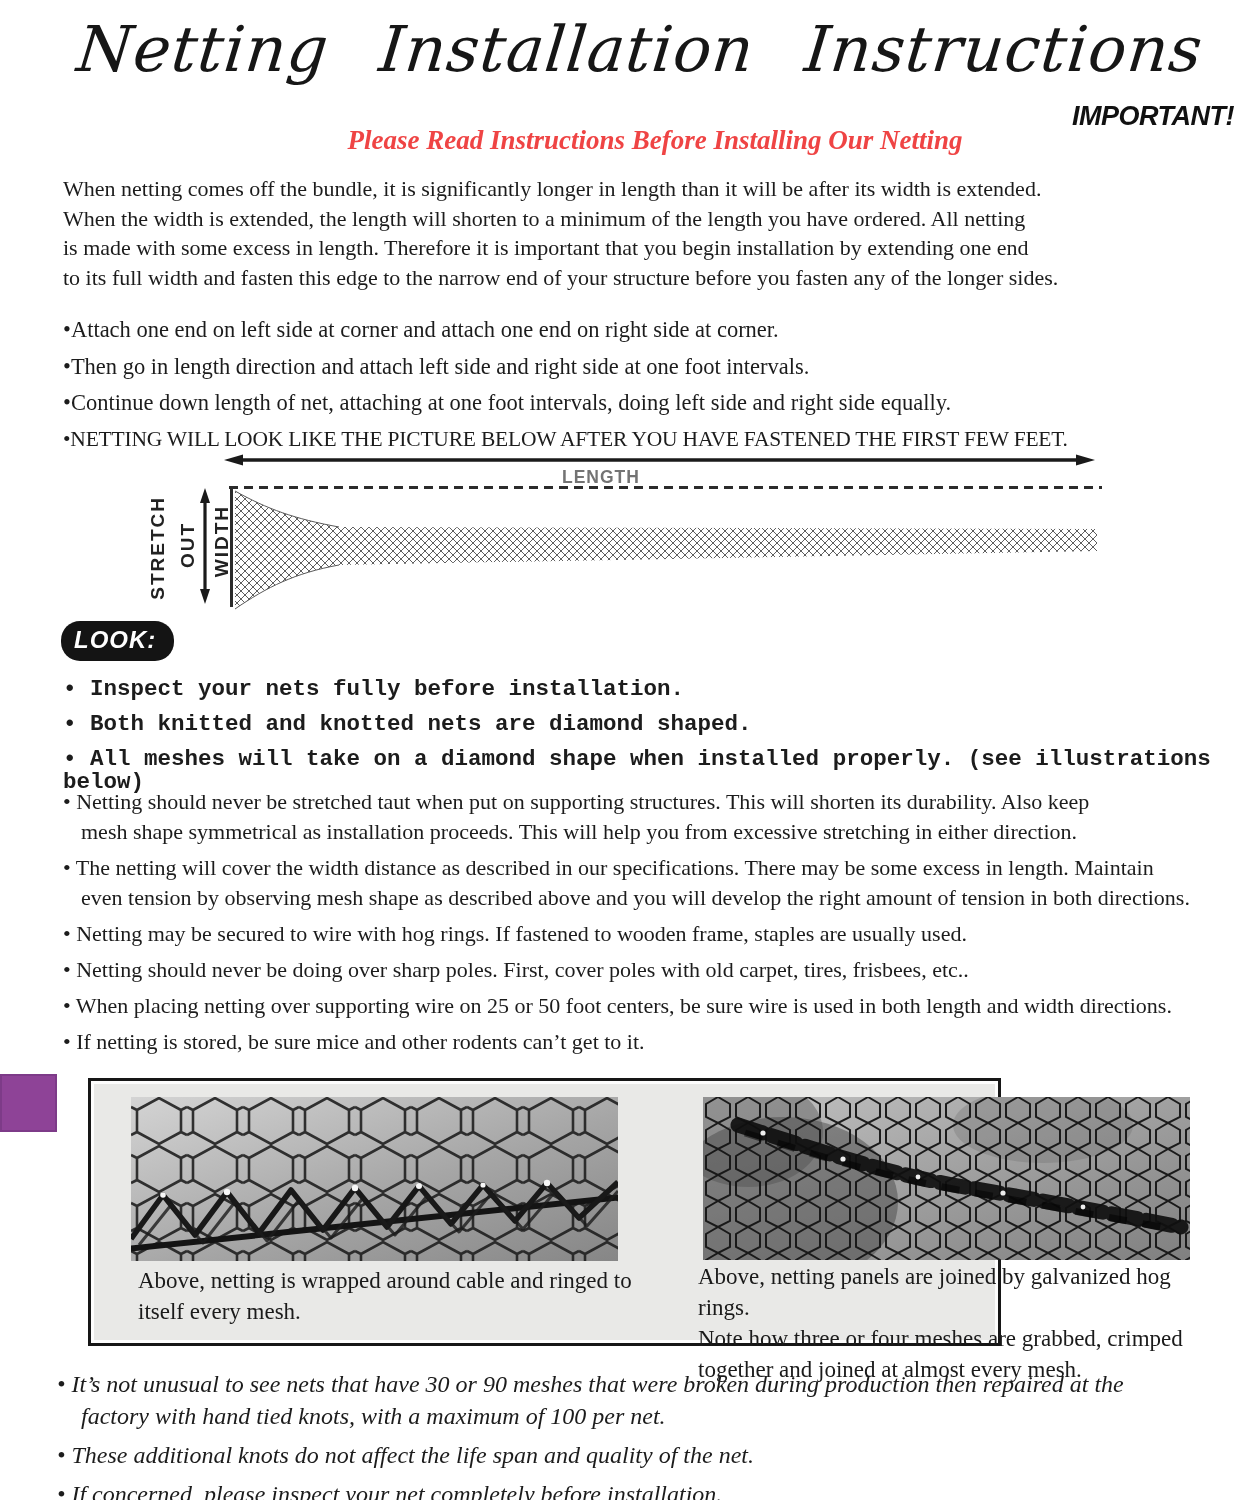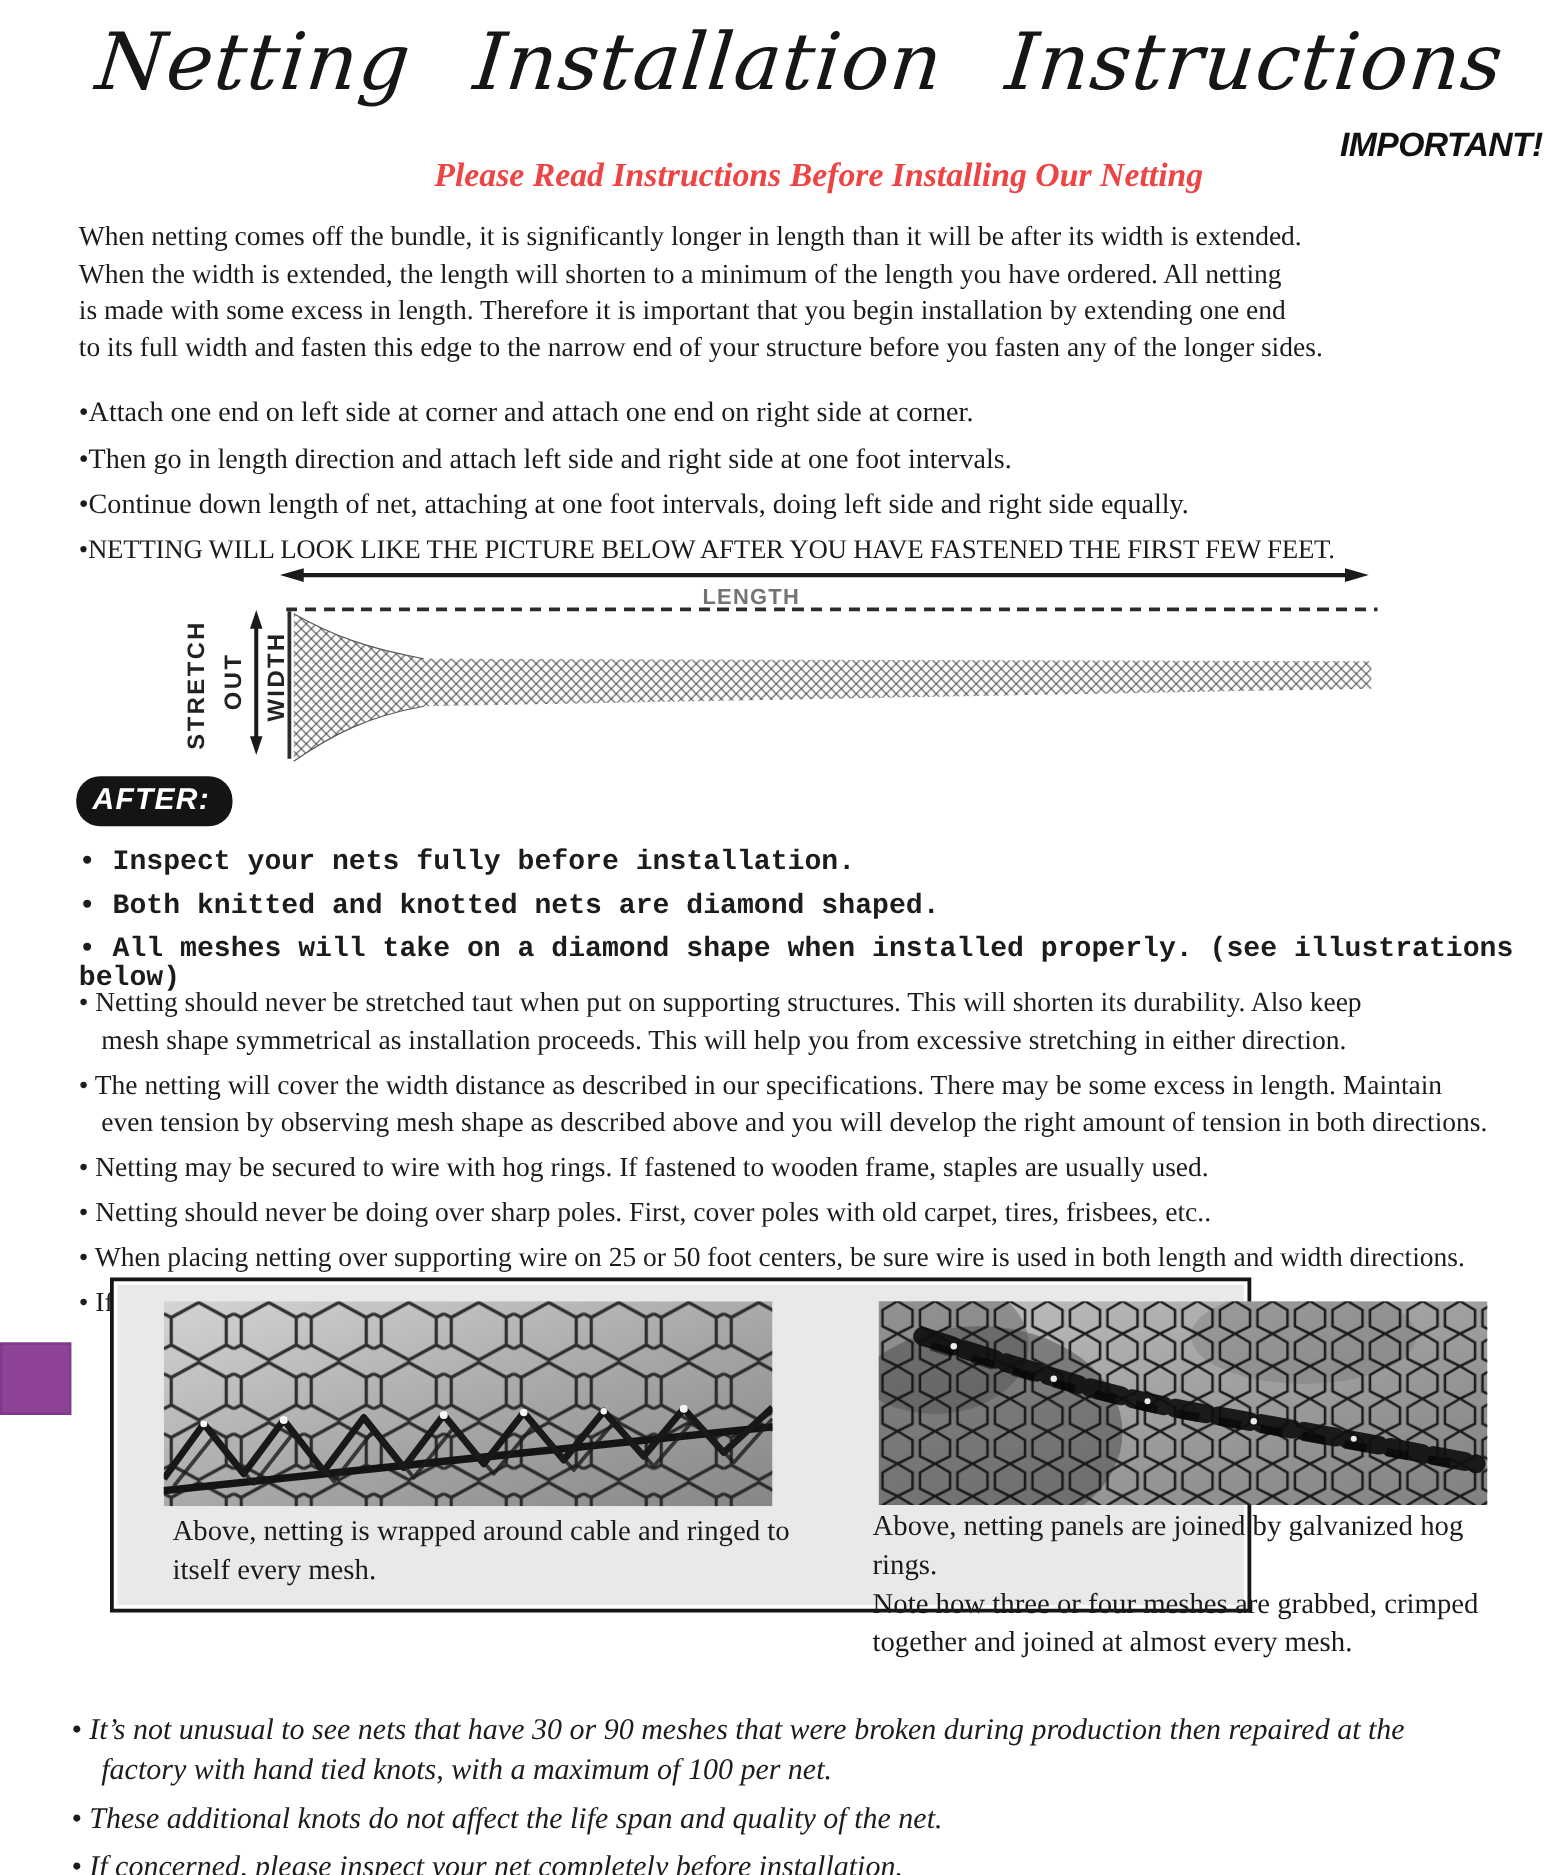--- a/index.html
+++ b/index.html
@@ -60,21 +60,21 @@
   .bold-notes{ top:678px; left:63px; width:1170px; font-size:22.5px; font-weight:bold; }
   .bold-notes .item{ line-height:23px; margin-bottom:12px;font-family:Liberation Mono, monospace; }
   .reg-notes{ top:787px; left:63px; width:1172px; font-size:22px; }
   .reg-notes .item{ line-height:30px; margin-bottom:6px; padding-left:18px; text-indent:-18px; }
 
   .accent-block{
     top:1074px; left:0; width:57px; height:58px;
     background:var(--accent); border:2px solid #7d3b88; box-sizing:border-box;
   }
   .panel{
-    top:1022px; left:88px; width:913px; height:268px;
+    top:1078px; left:88px; width:913px; height:268px;
     background:var(--panel); border:3px solid #161616; box-sizing:border-box;
     box-shadow:inset 0 0 0 3px #fdfdfd;
   }
   .panel .photo{ position:absolute; }
   .caption{ position:absolute; font-size:23px; line-height:31px; color:#1a1a1a; }
 
   .footer-notes{ top:1368px; left:57px; width:1150px; font-style:italic; font-size:24px; }
   .footer-notes .item{ line-height:32px; margin-bottom:7px; padding-left:24px; text-indent:-24px; }
 </style>
 </head>
@@ -119,21 +119,21 @@
   <svg class="abs" style="left:233px;top:487px;" width="872" height="126" viewBox="0 0 872 126">
     <defs>
       <pattern id="mesh" width="8" height="8" patternUnits="userSpaceOnUse">
         <path d="M0,8 L8,0 M0,0 L8,8" stroke="#4c4c4c" stroke-width="0.9" fill="none"></path>
       </pattern>
     </defs>
     <path d="M2,4 C34,22 62,32 106,40 L864,42 L864,64 L106,78 C62,86 34,100 2,122 Z" fill="url(#mesh)"></path>
     <path d="M2,4 C34,22 62,32 106,40 M2,122 C34,100 62,86 106,78" stroke="#5a5a5a" stroke-width="1" fill="none"></path>
   </svg>
 
-  <div class="abs note-badge">AFTER:</div>
+  <div class="abs note-badge">LOOK:</div>
 
   <div class="abs bold-notes">
     <div class="item">• Inspect your nets fully before installation.</div>
     <div class="item">• Both knitted and knotted nets are diamond shaped.</div>
     <div class="item">• All meshes will take on a diamond shape when installed properly. (see illustrations below)</div>
   </div>
 
   <div class="abs reg-notes">
     <div class="item ml">• Netting should never be stretched taut when put on supporting structures. This will shorten its durability. Also keep
 mesh shape symmetrical as installation proceeds. This will help you from excessive stretching in either direction.</div>

